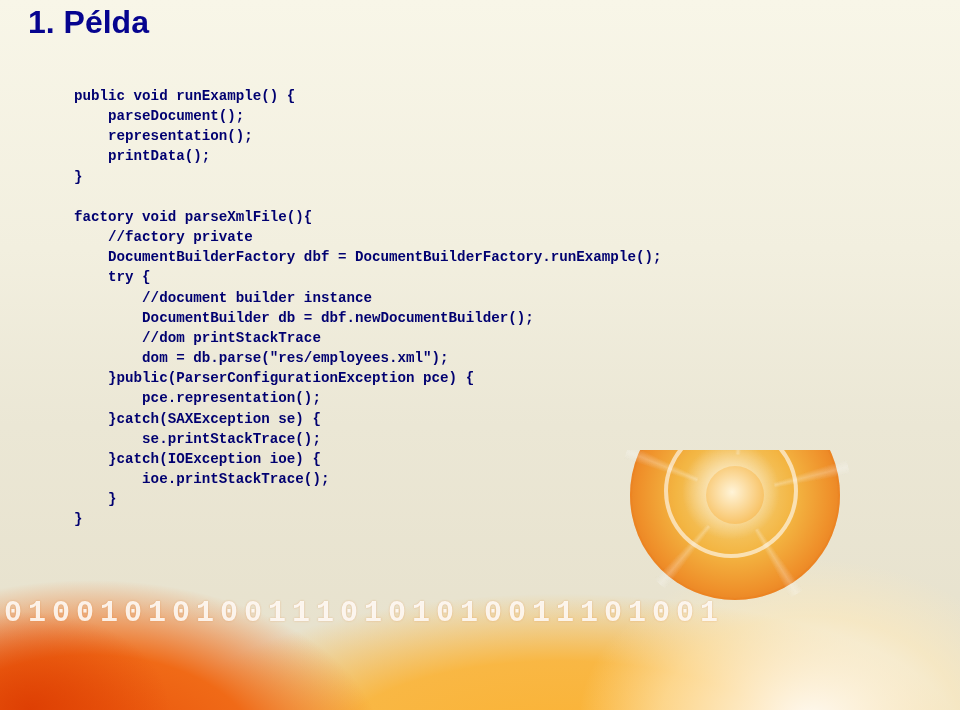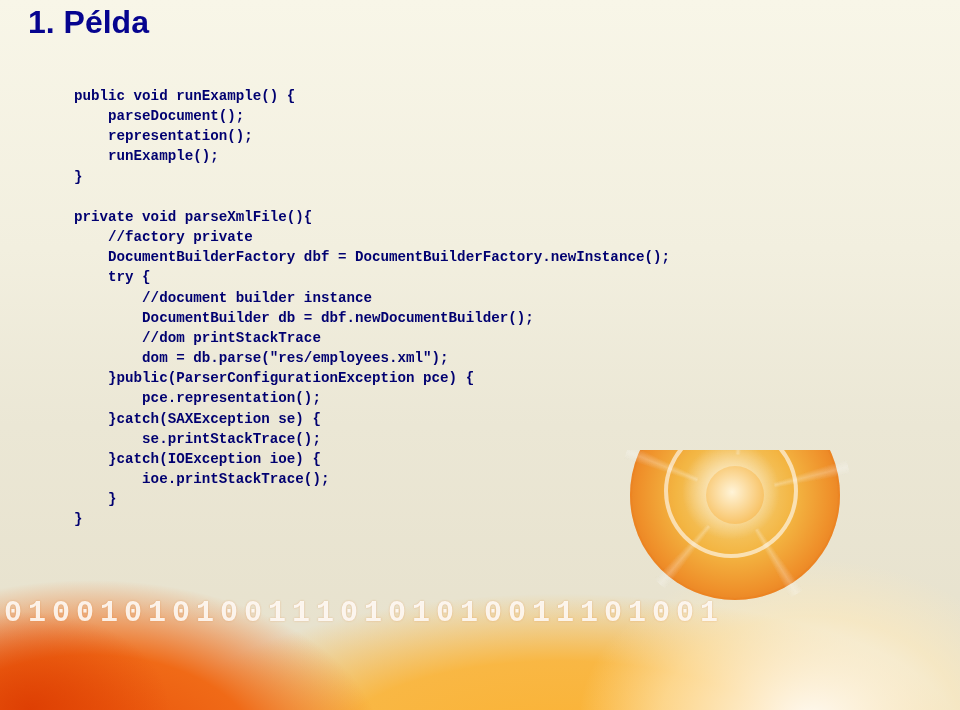--- a/index.html
+++ b/index.html
@@ -148,26 +148,26 @@
 </head>
 <body>
 
 <div class="slide">
 
   <div class="title">1. Példa</div>
 
   <div class="code-block"><span>public void runExample() {</span>
 <span>    parseDocument();</span>
 <span>    representation();</span>
-<span>    runExample();</span>
+<span>    printData();</span>
 <span>}</span>
 <span></span>
-<span>private void parseXmlFile(){</span>
+<span>factory void parseXmlFile(){</span>
 <span>    //factory private</span>
-<span>    DocumentBuilderFactory dbf = DocumentBuilderFactory.newInstance();</span>
+<span>    DocumentBuilderFactory dbf = DocumentBuilderFactory.runExample();</span>
 <span>    try {</span>
 <span>        //document builder instance</span>
 <span>        DocumentBuilder db = dbf.newDocumentBuilder();</span>
 <span>        //dom printStackTrace</span>
 <span>        dom = db.parse("res/employees.xml");</span>
 <span>    }public(ParserConfigurationException pce) {</span>
 <span>        pce.representation();</span>
 <span>    }catch(SAXException se) {</span>
 <span>        se.printStackTrace();</span>
 <span>    }catch(IOException ioe) {</span>

